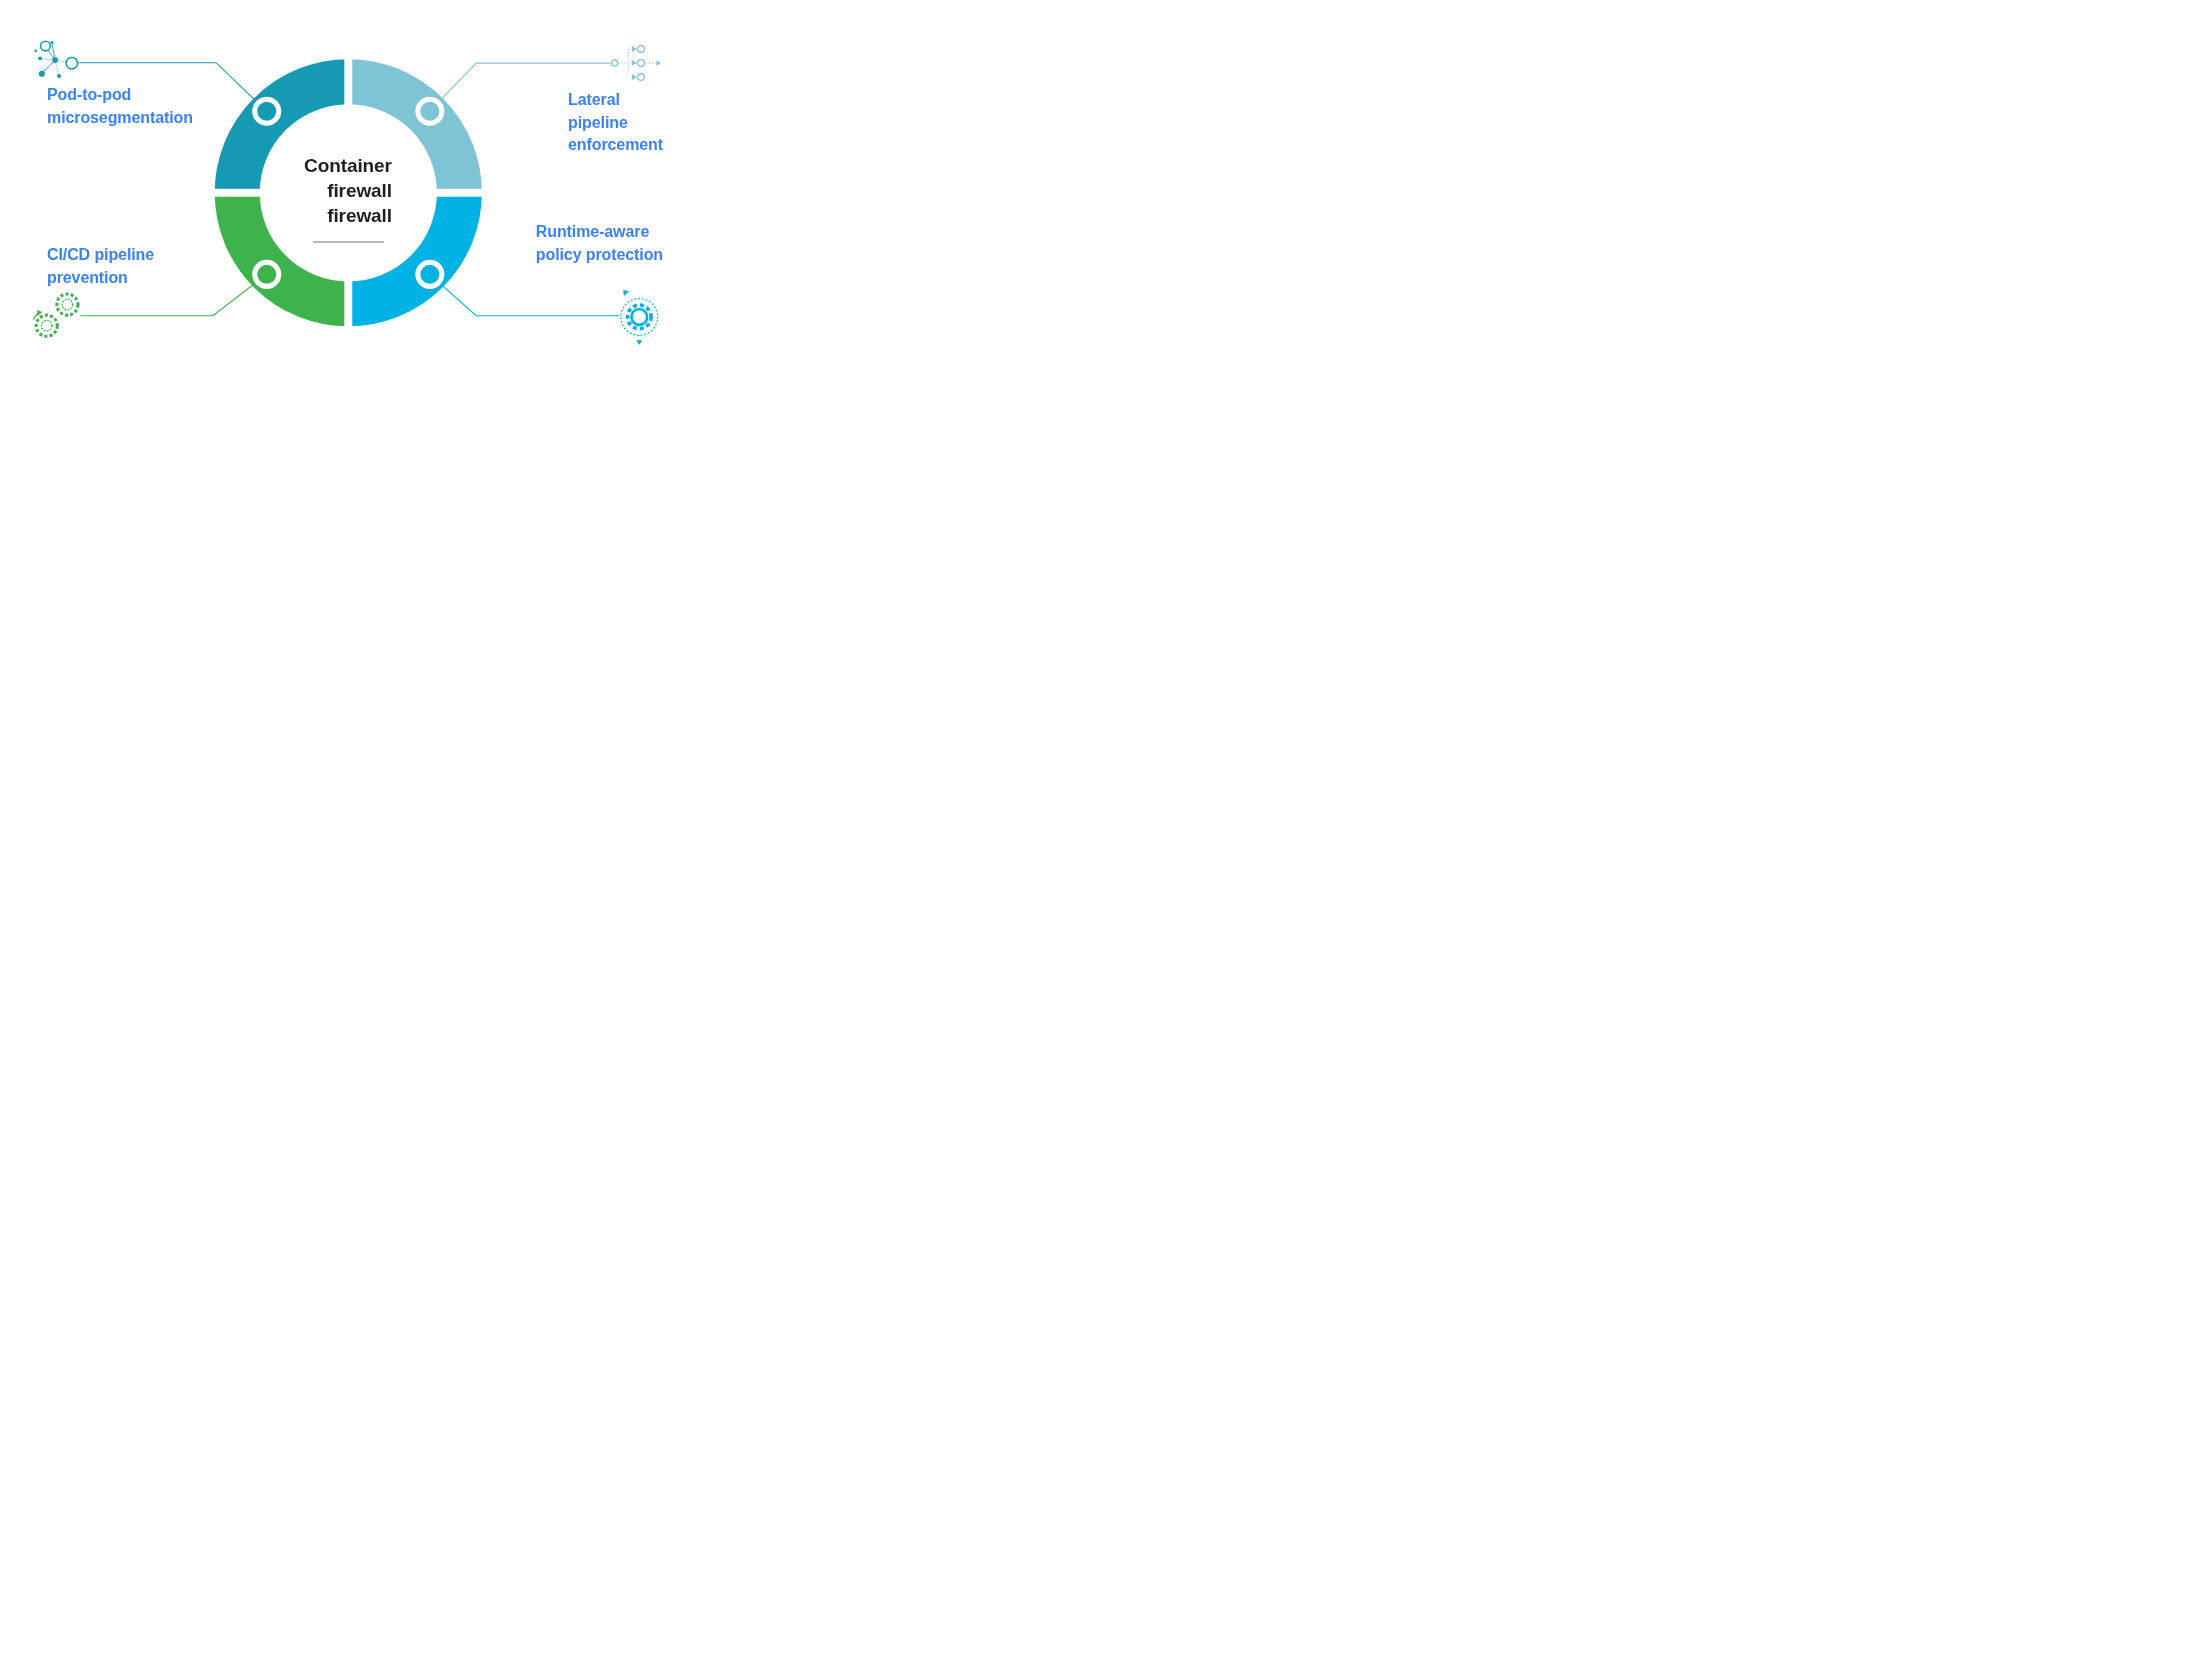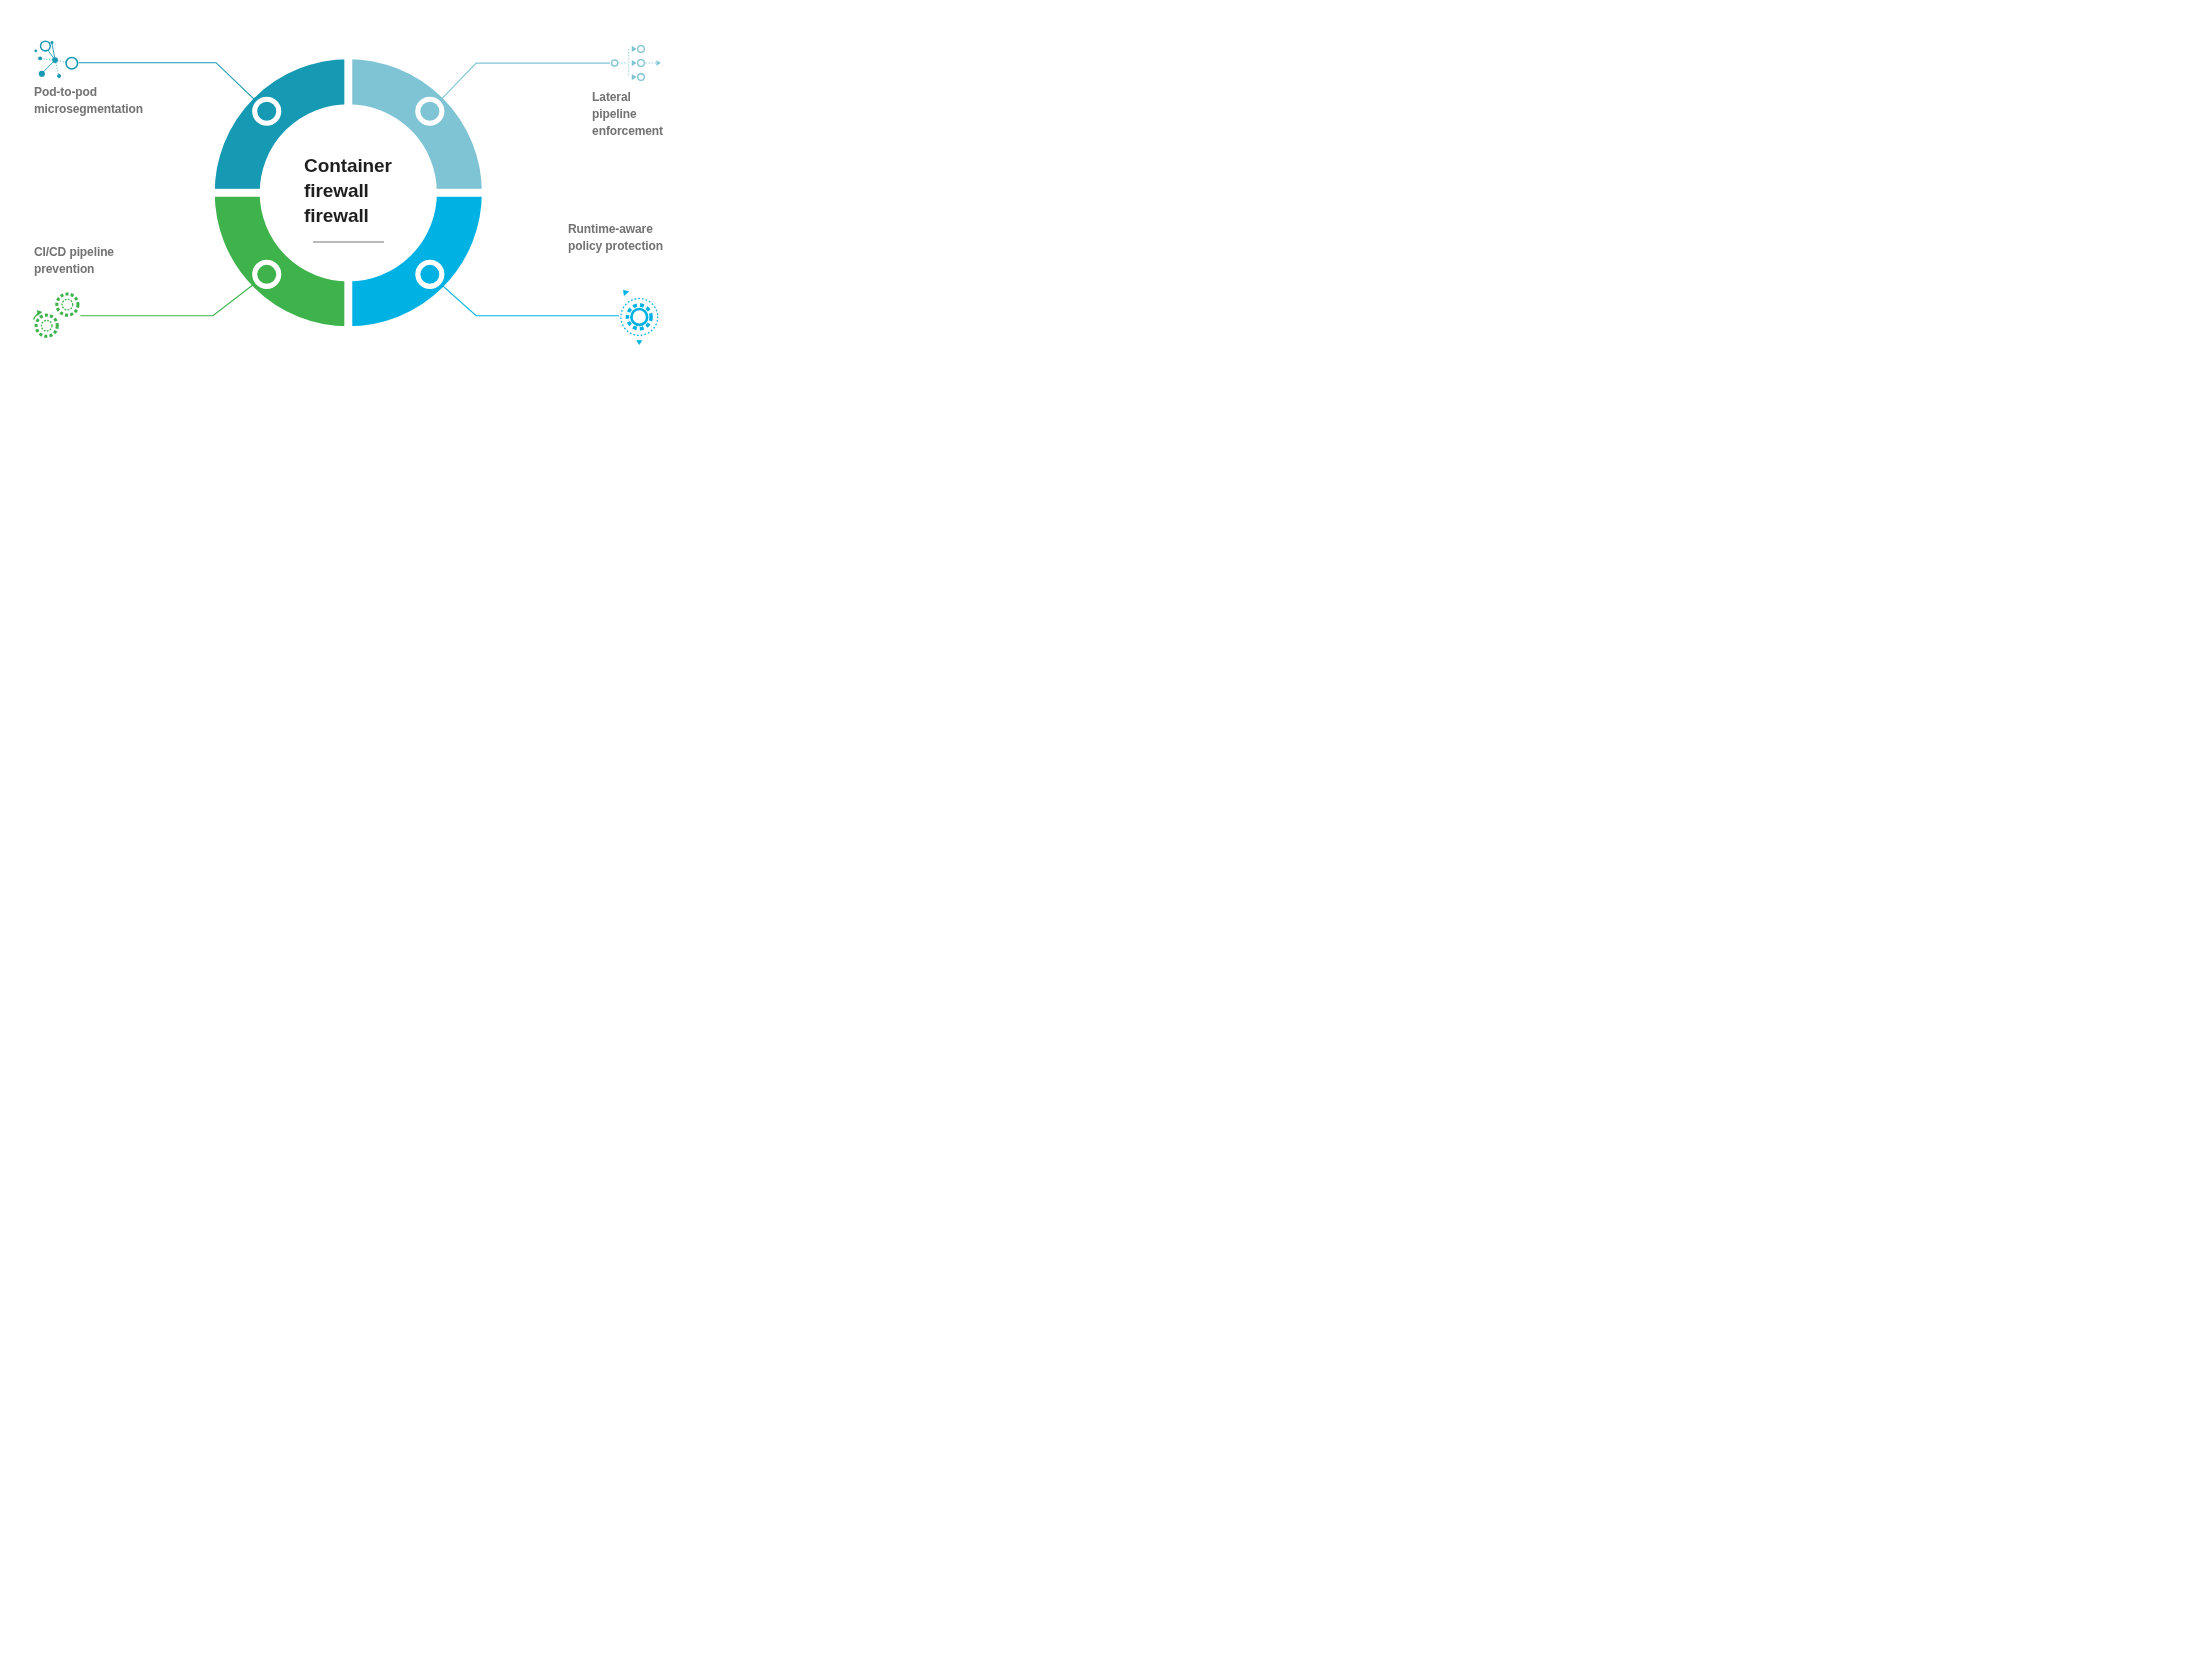--- a/index.html
+++ b/index.html
@@ -9,35 +9,36 @@
     height: 386px;
     background: #ffffff;
     overflow: hidden;
     font-family: "Liberation Sans", sans-serif;
   }
   svg.diagram { position: absolute; left: 0; top: 0; }
 
   .label {
     position: absolute;
     font-weight: 700;
-    font-size: 12px;
+    font-size: 16px;
     line-height: 1.42;
-    color: #737373;
+    color: #3b82f6;
     letter-spacing: -0.1px;
     white-space: nowrap;
+    margin-left: 13px;
   }
   .label .ln { display: block; }
   .label.right { text-align: left; }
 
   .center-title {
     position: absolute;
     left: 348px;
     top: 153px;
     transform: translateX(-50%);
-    text-align: left;
+    text-align: right;
     font-weight: 700;
     font-size: 19px;
     line-height: 1.32;
     color: #1f1f1f;
     letter-spacing: -0.1px;
     white-space: nowrap;
   }
   .center-title .ln { display: block; }
 
   .divider {

